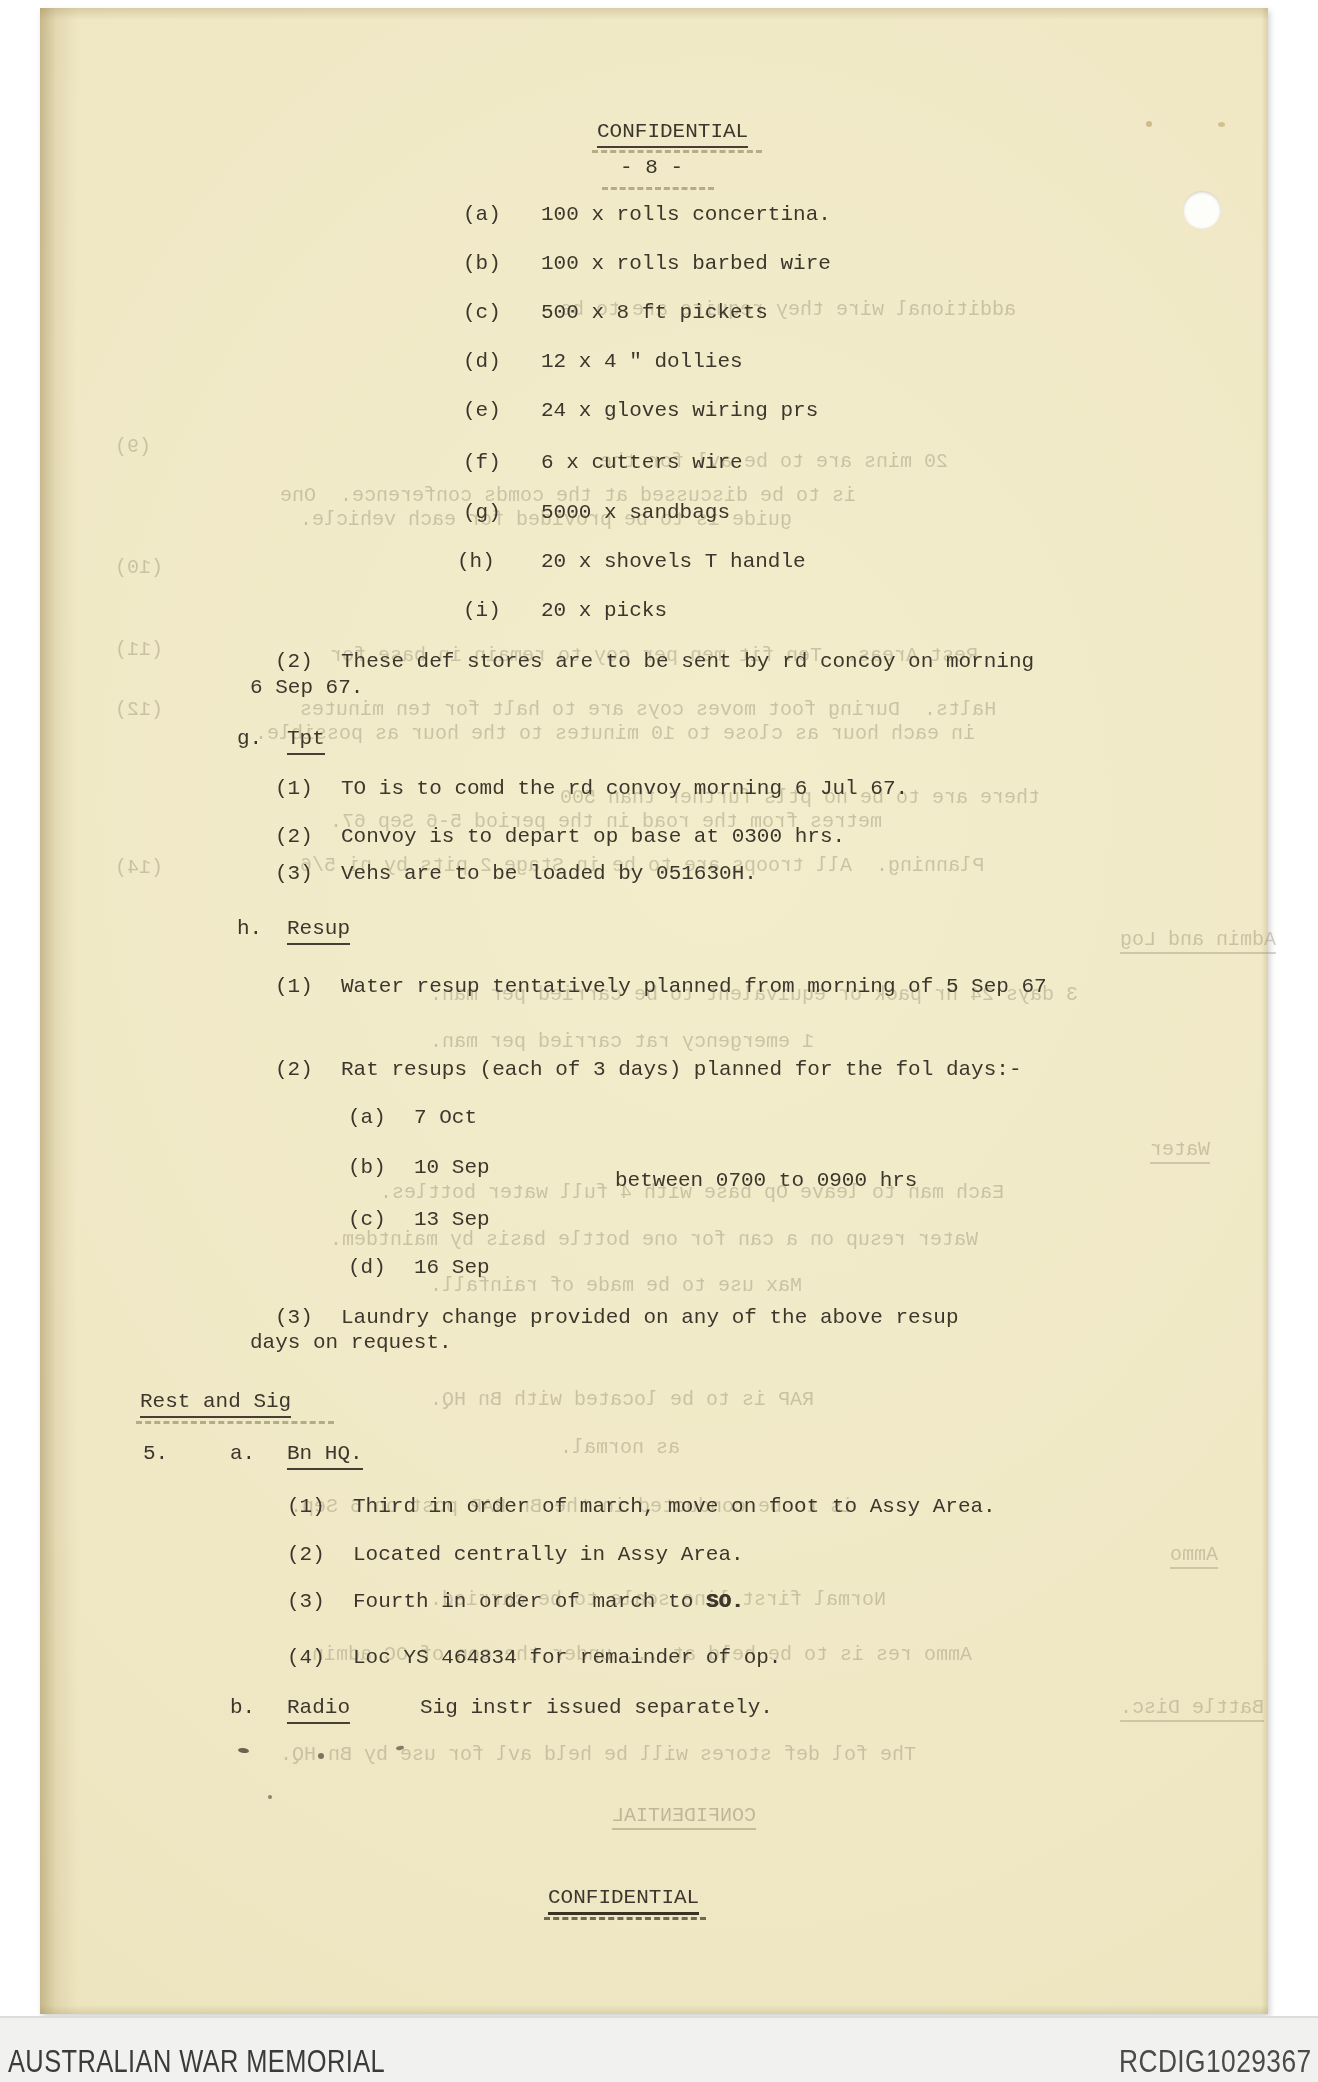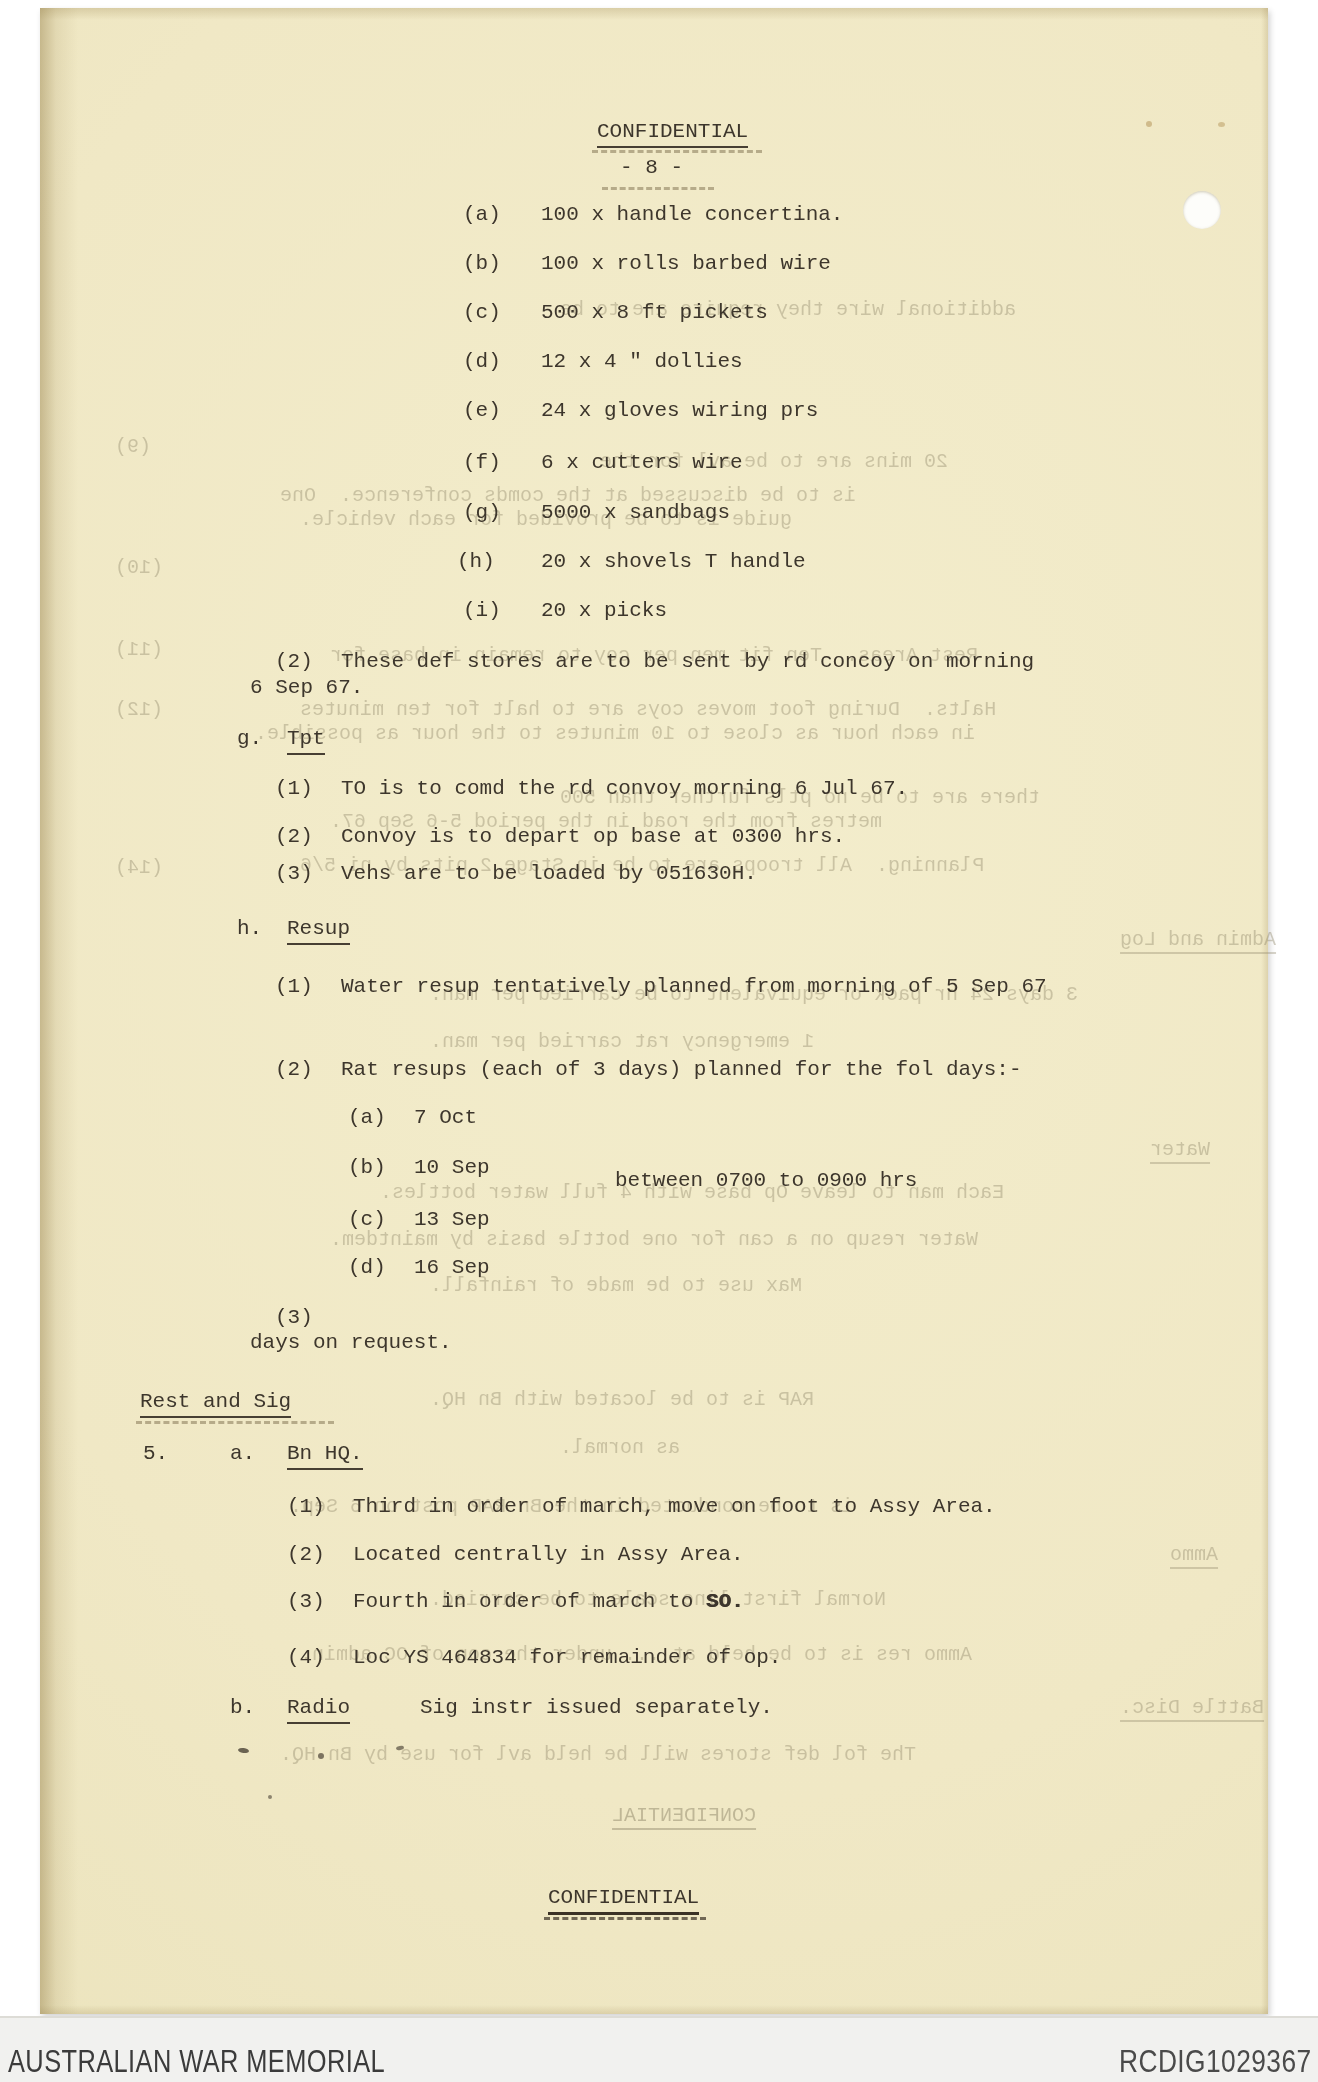--- a/index.html
+++ b/index.html
@@ -78,21 +78,21 @@
   <span class="bleed" style="left:280px;top:1745px">The fol def stores will be held avl for use by Bn HQ.</span>
   <span class="bleed bu strong" style="left:612px;top:1806px">CONFIDENTIAL</span>
 
   <span class="tw u1" style="left:597px;top:120px">CONFIDENTIAL</span>
   <div class="gdash" style="left:592px;top:150px;width:170px"></div>
 
   <span class="tw" style="left:620px;top:156px">- 8 -</span>
   <div class="gdash" style="left:602px;top:187px;width:112px"></div>
 
   <span class="tw" style="left:463px;top:203px">(a)</span>
-  <span class="tw" style="left:541px;top:203px">100 x handle concertina.</span>
+  <span class="tw" style="left:541px;top:203px">100 x rolls concertina.</span>
   <span class="tw" style="left:463px;top:252px">(b)</span>
   <span class="tw" style="left:541px;top:252px">100 x rolls barbed wire</span>
   <span class="tw" style="left:463px;top:301px">(c)</span>
   <span class="tw" style="left:541px;top:301px">500 x 8 ft pickets</span>
   <span class="tw" style="left:463px;top:350px">(d)</span>
   <span class="tw" style="left:541px;top:350px">12 x 4 " dollies</span>
   <span class="tw" style="left:463px;top:399px">(e)</span>
   <span class="tw" style="left:541px;top:399px">24 x gloves wiring prs</span>
   <span class="tw" style="left:463px;top:451px">(f)</span>
   <span class="tw" style="left:541px;top:451px">6 x cutters wire</span>
@@ -127,20 +127,21 @@
   <span class="tw" style="left:414px;top:1106px">7 Oct</span>
   <span class="tw" style="left:348px;top:1156px">(b)</span>
   <span class="tw" style="left:414px;top:1156px">10 Sep</span>
   <span class="tw" style="left:615px;top:1169px">between 0700 to 0900 hrs</span>
   <span class="tw" style="left:348px;top:1208px">(c)</span>
   <span class="tw" style="left:414px;top:1208px">13 Sep</span>
   <span class="tw" style="left:348px;top:1256px">(d)</span>
   <span class="tw" style="left:414px;top:1256px">16 Sep</span>
 
   <span class="tw" style="left:275px;top:1306px">(3)</span>
+  <span class="tw" style="left:341px;top:1306px">Laundry change provided on any of the above resup</span>
   <span class="tw" style="left:250px;top:1331px">days on request.</span>
 
   <span class="tw u1" style="left:140px;top:1390px">Rest and Sig</span>
   <div class="gdash" style="left:136px;top:1421px;width:198px"></div>
 
   <span class="tw" style="left:143px;top:1442px">5.</span>
   <span class="tw" style="left:230px;top:1442px">a.</span>
   <span class="tw u1" style="left:287px;top:1442px">Bn HQ.</span>
 
   <span class="tw" style="left:287px;top:1495px">(1)</span>

